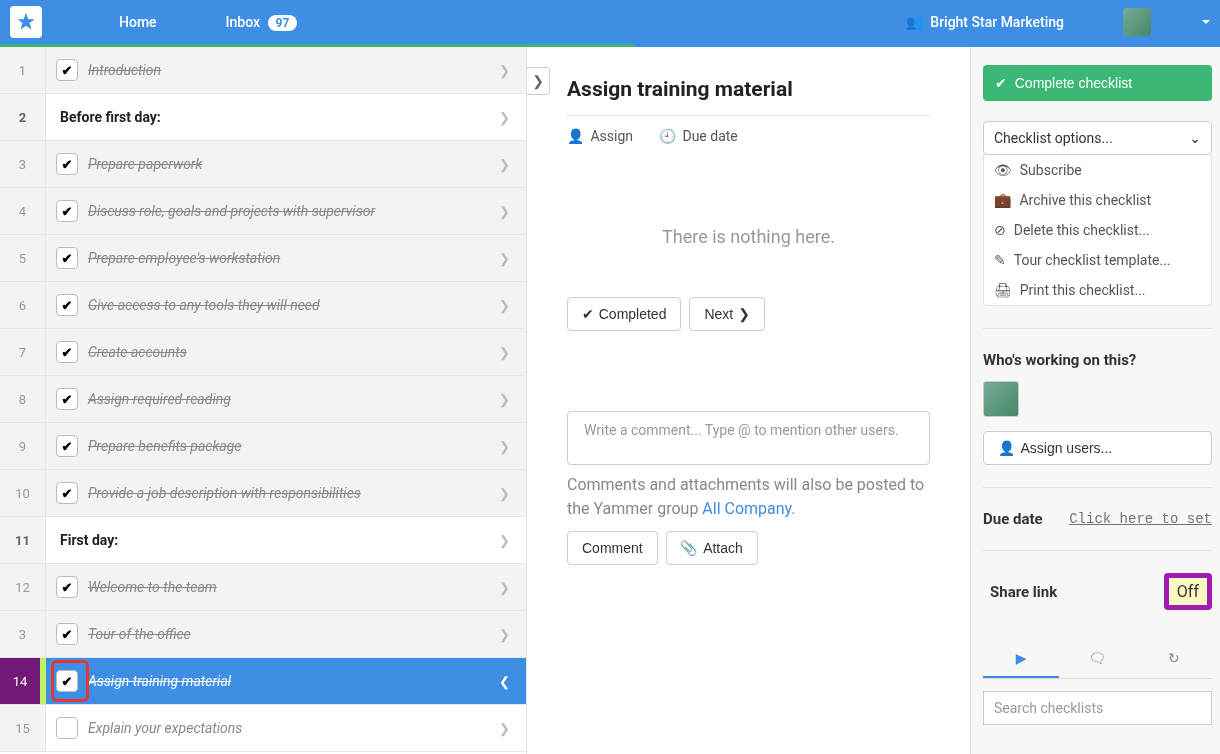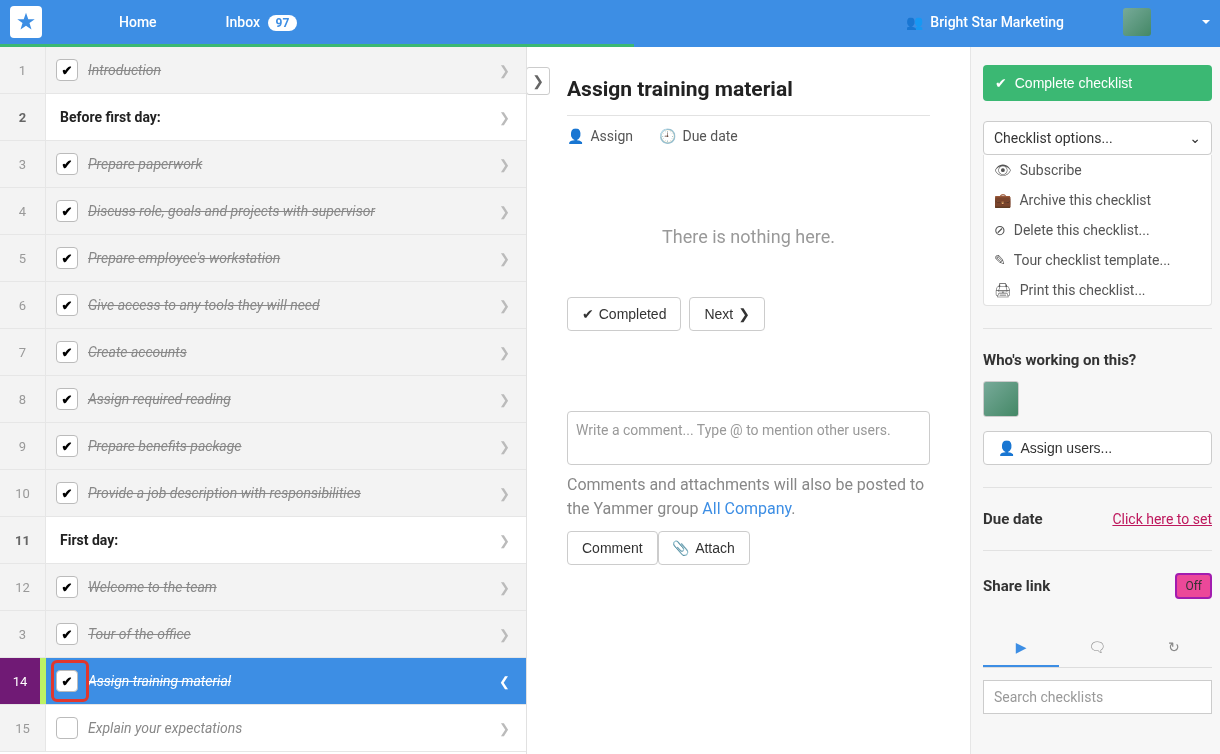--- a/index.html
+++ b/index.html
@@ -34,40 +34,40 @@
 .task-row.selected .chev { color: #fff; }
 .highlight-box { border: 3px solid #e0372e; border-radius: 6px; position: absolute; pointer-events: none; }
 .detail-header { padding: 30px 40px 10px 40px; }
 .detail-title { font-size: 21px; font-weight: bold; color: #222; padding-bottom: 14px; border-bottom: 1px solid #e2e2e2; }
 .detail-actions { display: flex; gap: 26px; padding: 12px 0; color: #555; font-size: 14px; }
 .detail-actions span { cursor: pointer; display: flex; align-items: center; gap: 6px; }
 .empty-msg { text-align: center; color: #999; font-size: 18px; padding: 60px 0 50px; }
 .detail-btns { padding: 0 40px; display: flex; gap: 8px; }
 .btn { border: 1px solid #ccc; background: #fff; border-radius: 4px; padding: 8px 14px; font-size: 14px; cursor: pointer; color: #333; display: inline-flex; align-items: center; gap: 5px; }
 .comment-area { margin: 80px 40px 10px 40px; }
-.comment-box { border: 1px solid #ccc; border-radius: 4px; padding: 10px 8px; color: #999; min-height: 54px; font-size: 14px; }
+.comment-box { border: 1px solid #ccc; border-radius: 4px; padding: 10px 16px; color: #999; min-height: 54px; font-size: 14px; }
 .comment-hint { font-size: 16px; color: #888; margin-top: 8px; line-height: 1.5; }
 .comment-hint a { color: #3d8ee4; text-decoration: none; }
-.comment-btns { margin-top: 10px; display: flex; }
+.comment-btns { margin-top: 10px; display: flex; gap: 8px; }
 .side-complete-btn { background: #3bb873; color: #fff; border: none; border-radius: 4px; padding: 10px 12px; width: 100%; text-align: left; font-size: 14px; cursor: pointer; display: flex; align-items: center; gap: 8px; }
 .side-section { margin-top: 20px; }
 .side-select { border: 1px solid #ccc; background: #fff; border-radius: 4px; padding: 8px 10px; display: flex; justify-content: space-between; cursor: pointer; font-size: 14px; }
 .side-menu { border: 1px solid #e2e2e2; border-top: none; background: #fff; border-radius: 0 0 4px 4px; }
 .side-menu-item { padding: 7px 10px; cursor: pointer; display: flex; align-items: center; gap: 8px; color: #555; font-size: 14px; }
 .side-heading { font-weight: bold; color: #333; font-size: 15px; margin-bottom: 12px; }
 .avatar-md { width: 36px; height: 36px; border-radius: 3px; background: linear-gradient(135deg,#7a9 0%, #486 100%); border: 1px solid #ccc; }
 .tab-strip { display: flex; border-bottom: 1px solid #ddd; margin-top: 30px; }
 .tab-strip .tab { flex: 1; text-align: center; padding: 10px; cursor: pointer; color: #888; }
 .tab-strip .tab.active { color: #3d8ee4; border-bottom: 2px solid #3d8ee4; }
 .search-box { border: 1px solid #ccc; border-radius: 0; padding: 8px 10px; margin-top: 12px; color: #999; background: #fff; }
 .divider-line { border-top: 1px solid #e2e2e2; margin: 22px 0; }
 .due-row { display: flex; justify-content: space-between; align-items: center; }
-.link-u { text-decoration: underline; cursor: pointer; color: #be185d; }
+.link-u { text-decoration: underline; cursor: pointer; color: #737373; font-family: Liberation Mono, monospace; }
 .share-row { display: flex; justify-content: space-between; align-items: center; }
-.off-pill { border: 2px solid #a21caf; border-radius: 4px; padding: 4px 8px; font-size: 12px; background: #ec4899; }
+.off-pill { border: 5px solid #a21caf; border-radius: 4px; padding: 4px 8px; font-size: 16px; background: #fef9c3; }
 .collapse-handle { position: absolute; left: -1px; top: 20px; width: 24px; height: 28px; border: 1px solid #ccc; background: #fff; border-radius: 3px; display: flex; align-items: center; justify-content: center; cursor: pointer; color: #666; z-index: 5; }
 .scrollbar-fake { position: absolute; right: 1px; top: 0; width: 7px; height: 360px; background: #b5b5b5; border-radius: 4px; }
 </style>
 </head>
 <body>
 
 <div class="topbar">
   <div class="logo">
     <svg width="22" height="22" viewBox="0 0 24 24">
         <path fill="#3d8ee4" d="M12 2l2.5 7h7l-5.7 4.2 2.2 7L12 16l-6 4.2 2.2-7L2.5 9h7z"></path>
@@ -271,21 +271,21 @@
     </div>
 
     <div class="divider-line"></div>
     <div class="due-row">
       <div class="side-heading" style="margin:0;">Due date</div>
       <span class="link-u">Click here to set</span>
     </div>
 
     <div class="divider-line"></div>
     <div class="share-row">
-      <div class="side-heading" style="margin:0;">Share link</div>
+      <div class="side-heading" style="margin:7px;">Share link</div>
       <span class="off-pill">Off</span>
     </div>
 
     <div class="tab-strip">
       <div class="tab active"><span>▶</span></div>
       <div class="tab"><span>🗨</span></div>
       <div class="tab"><span>↻</span></div>
     </div>
     <div class="search-box">Search checklists</div>
   </div>

